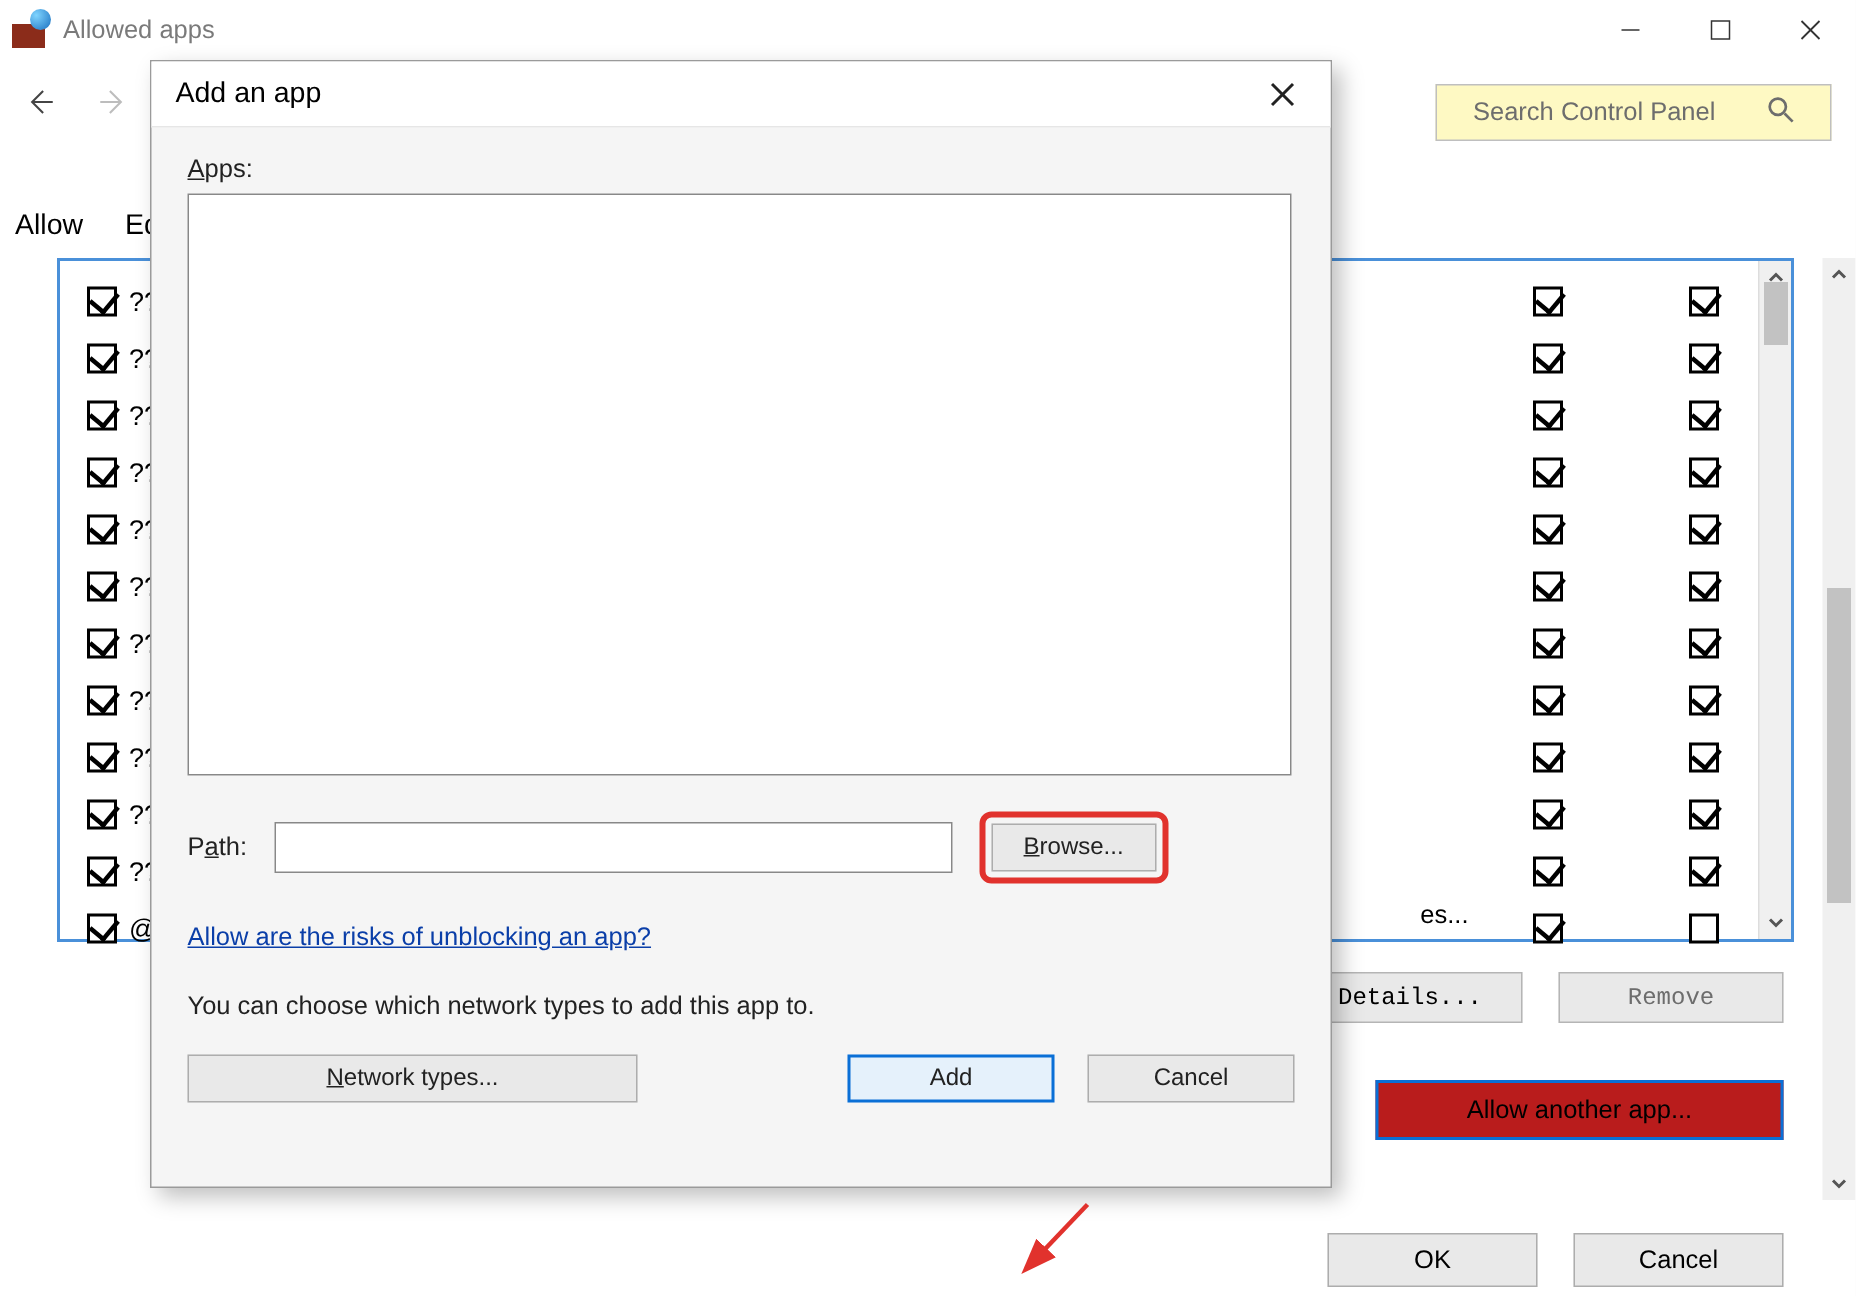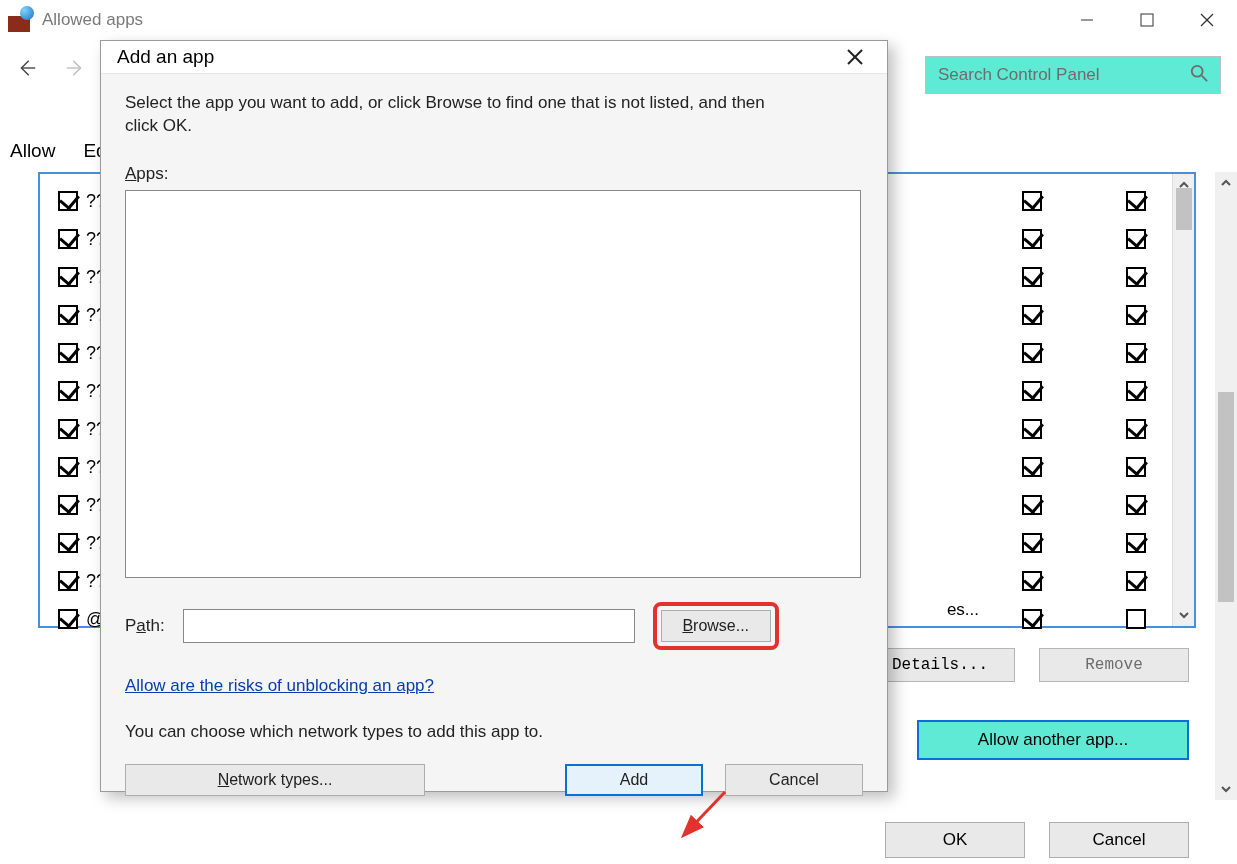--- a/index.html
+++ b/index.html
@@ -60,27 +60,27 @@
   .nav-arrow {
     width:32px; height:32px;
     display:flex; align-items:center; justify-content:center;
     margin-right:18px;
     color:#444;
   }
   .nav-arrow svg { width:22px; height:22px; stroke:#444; stroke-width:1.5; fill:none; }
   .nav-arrow.fwd { opacity:0.35; }
   .searchbox {
     position:absolute; right:16px; top:56px;
-    width:296px; height:38px;
+    width:264px; height:38px;
     border:1px solid #bfbfbf;
     display:flex; align-items:center;
-    padding:0 12px;
+    padding:0 24px;
     color:#6d6d6d;
     font-size:17px;
-    background:#5eead4;
+    background:#fef9c3;
   }
   .searchbox .mag {
     margin-left:auto;
   }
   .searchbox .mag svg { width:18px; height:18px; stroke:#6d6d6d; stroke-width:2; fill:none; }
 
   .menubar {
     position:absolute; left:10px; top:140px;
     font-size:19px;
     display:flex; gap:28px;
@@ -160,21 +160,21 @@
     display:flex;align-items:center;justify-content:center;
     font-size:16px;
     color:#6d6d6d;
   }
   .bg-btn.details{ color:#000; }
 
   .allow-another{
     position:absolute; right:48px; top:720px;
     width:272px; height:40px;
     border:2px solid #0a6fd6;
-    background:#5eead4;
+    background:#b91c1c;
     display:flex;align-items:center;justify-content:center;
     font-size:17px;
     margin-left:11px;
   }
 
   .outer-scroll{
     position:absolute; right:0; top:172px; bottom:64px; width:22px;
     background:#f0f0f0;
   }
   .outer-scroll .thumb{
@@ -506,21 +506,20 @@
   <div class="dlg-title">
     <span>Add an app</span>
     <span class="dlg-close">
       <svg viewBox="0 0 18 18">
           <line x1="2" y1="2" x2="16" y2="16"></line>
           <line x1="16" y1="2" x2="2" y2="16"></line>
         </svg>
     </span>
   </div>
   <div class="dlg-body">
-    <div class="dlg-instr">Select the app you want to add, or click Browse to find one that is not listed, and then click OK.</div>
 
     <div class="dlg-label">
       <span class="ul-char">A</span><span>pps:</span>
     </div>
     <div class="apps-list"></div>
 
     <div class="path-row">
       <span>P<span class="ul-char">a</span>th:</span>
       <div class="path-input" title=""></div>
       <span class="browse-wrap">

